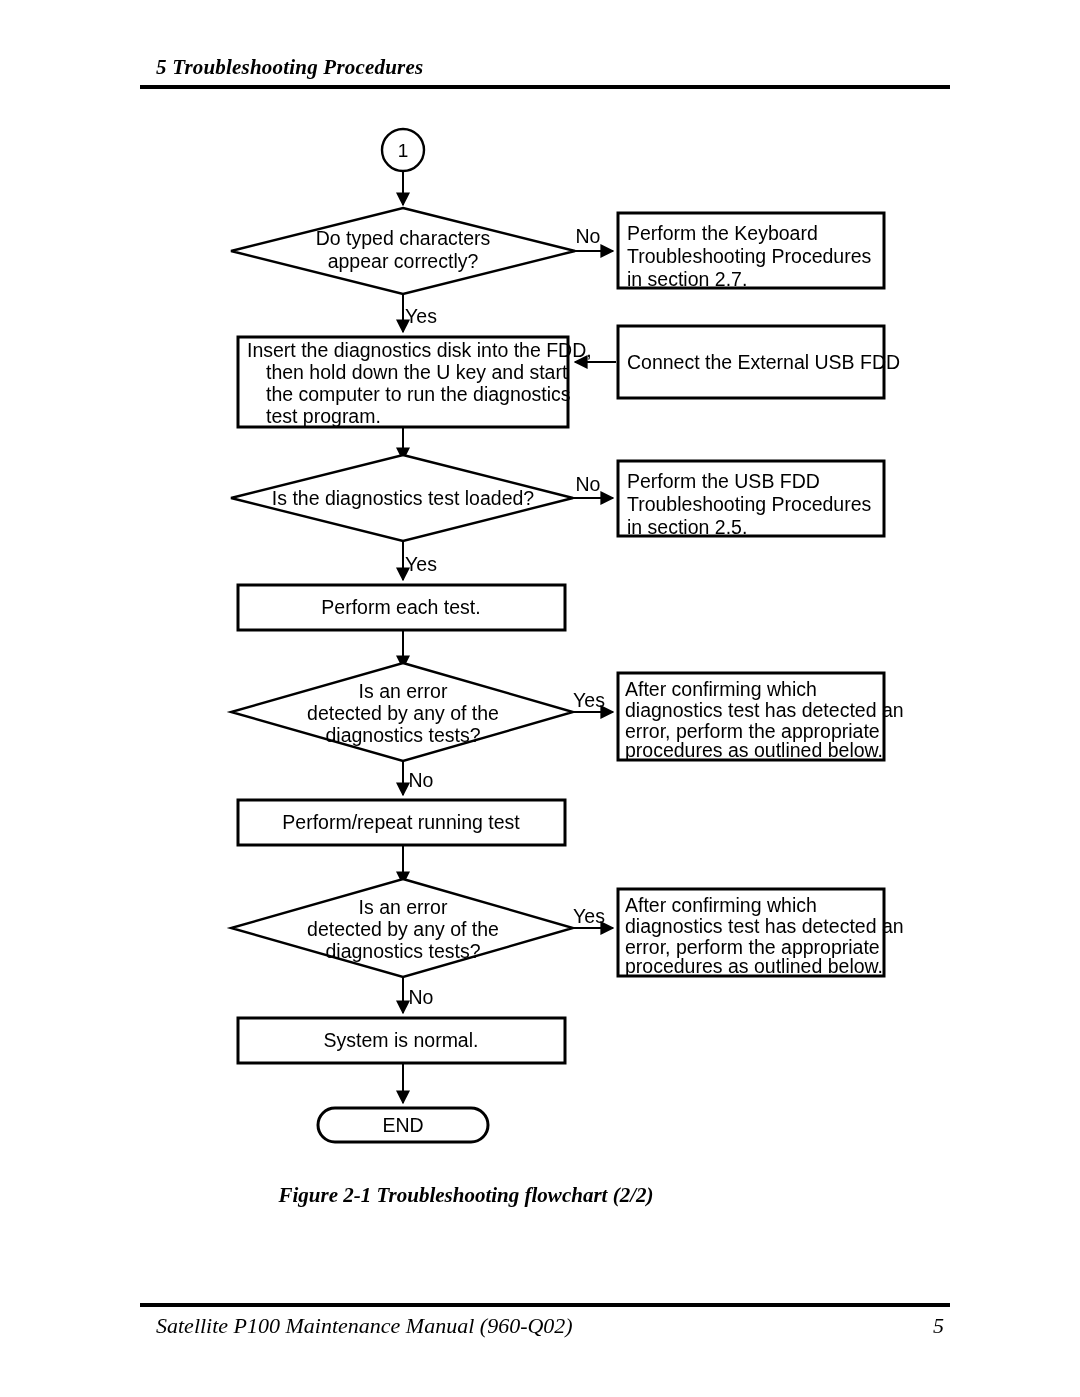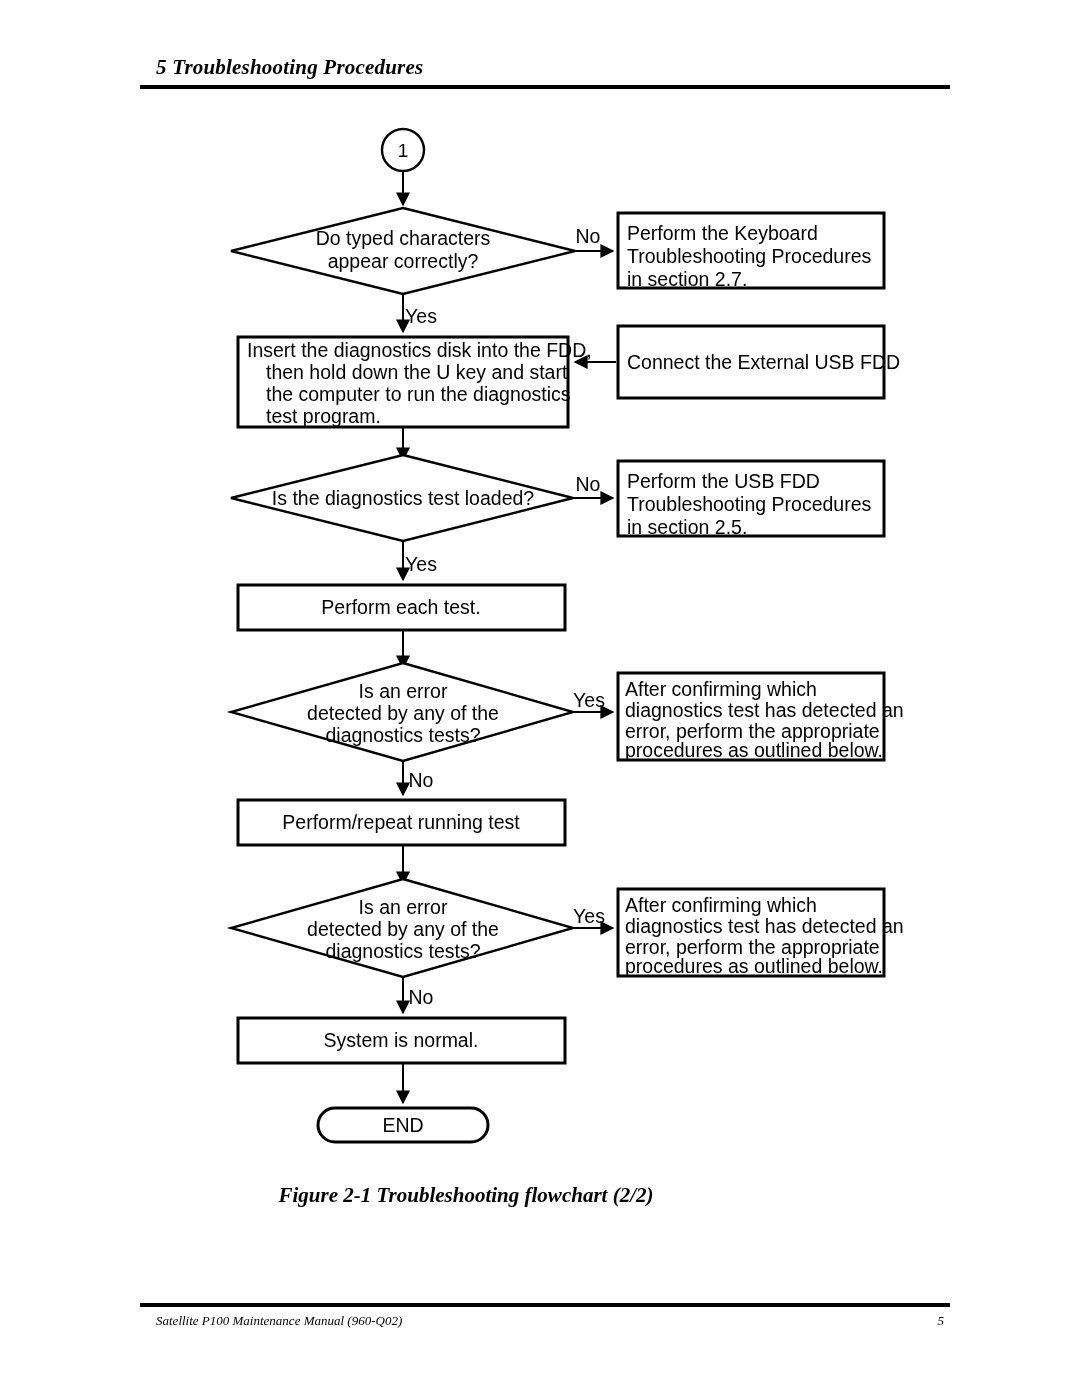--- a/index.html
+++ b/index.html
@@ -108,21 +108,21 @@
     border-top: 4px solid #000;
     height: 0;
     margin: 0 0 6px 0;
   }
   #page-footer .footer-row {
     display: flex;
     justify-content: space-between;
     align-items: baseline;
     font-family: "Liberation Serif", serif;
     font-style: italic;
-    font-size: 13px;
+    font-size: 22px;
   }
   #page-footer .footer-left { padding-left: 16px; }
   #page-footer .footer-right { padding-right: 6px; font-weight: normal; }
 </style>
 </head>
 <body>
 
 <div id="page-header">
   <div class="header-title">5 Troubleshooting Procedures</div>
   <hr class="header-rule">

